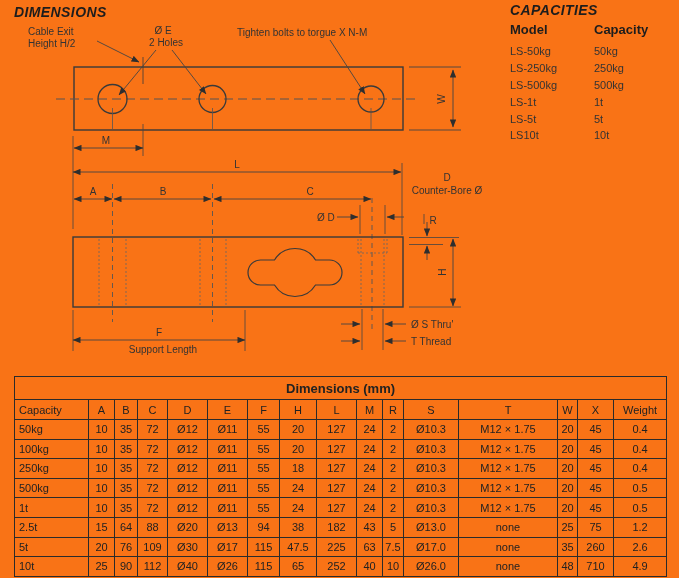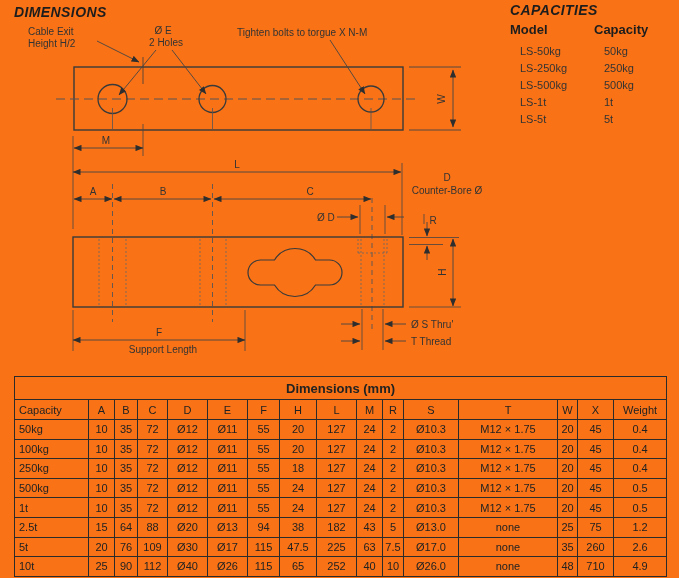--- a/index.html
+++ b/index.html
@@ -8,21 +8,21 @@
   .heading{position:absolute;font:italic bold 14px "Liberation Sans",sans-serif;
            letter-spacing:.4px;color:#1d1d1d;}
   #dims-heading{left:14px;top:4px;}
   #caps-heading{left:510px;top:2px;}
 
   
   #caps{position:absolute;left:510px;top:20px;width:160px;}
   .caps-header{display:flex;margin:2px 0 6px 0;}
   .caps-header span{font:bold 13px "Liberation Sans",sans-serif;color:#1d1d1d;}
   .caps-model-col{width:84px;display:inline-block;}
-  .cap-row{display:flex;height:16.8px;align-items:center;font:11px "Liberation Sans",sans-serif;color:#333;margin-left:10px;}
+  .cap-row{display:flex;height:16.8px;align-items:center;font:11px "Liberation Sans",sans-serif;color:#333;}
   .cap-row .cap-model{width:84px;}
 
   
   #diagram{position:absolute;left:0;top:0;}
   #diagram text{font:10px "Liberation Sans",sans-serif;fill:#333;}
 
   
   #dimtable{position:absolute;left:14px;top:376px;width:652px;height:199px;
             border-collapse:collapse;table-layout:fixed;
             font:11px "Liberation Sans",sans-serif;color:#222;}
@@ -59,20 +59,24 @@
           <span class="cap-model">LS-500kg</span>
           <span>500kg</span>
         </div>
         <div class="cap-row">
           <span class="cap-model">LS-1t</span>
           <span>1t</span>
         </div>
         <div class="cap-row">
           <span class="cap-model">LS-5t</span>
           <span>5t</span>
+        </div>
+        <div class="cap-row">
+          <span class="cap-model">LS10t</span>
+          <span>10t</span>
         </div>
       </div>
   </div>
 
   <svg id="diagram" width="679" height="375" viewBox="0 0 679 375">
     <defs>
       <marker id="arr" viewBox="0 0 10 8" refX="9.5" refY="4" markerWidth="9" markerHeight="7" orient="auto-start-reverse">
           <path d="M0,0 L10,4 L0,8 Z" fill="#2e2e2e"></path>
         </marker>
     </defs>

